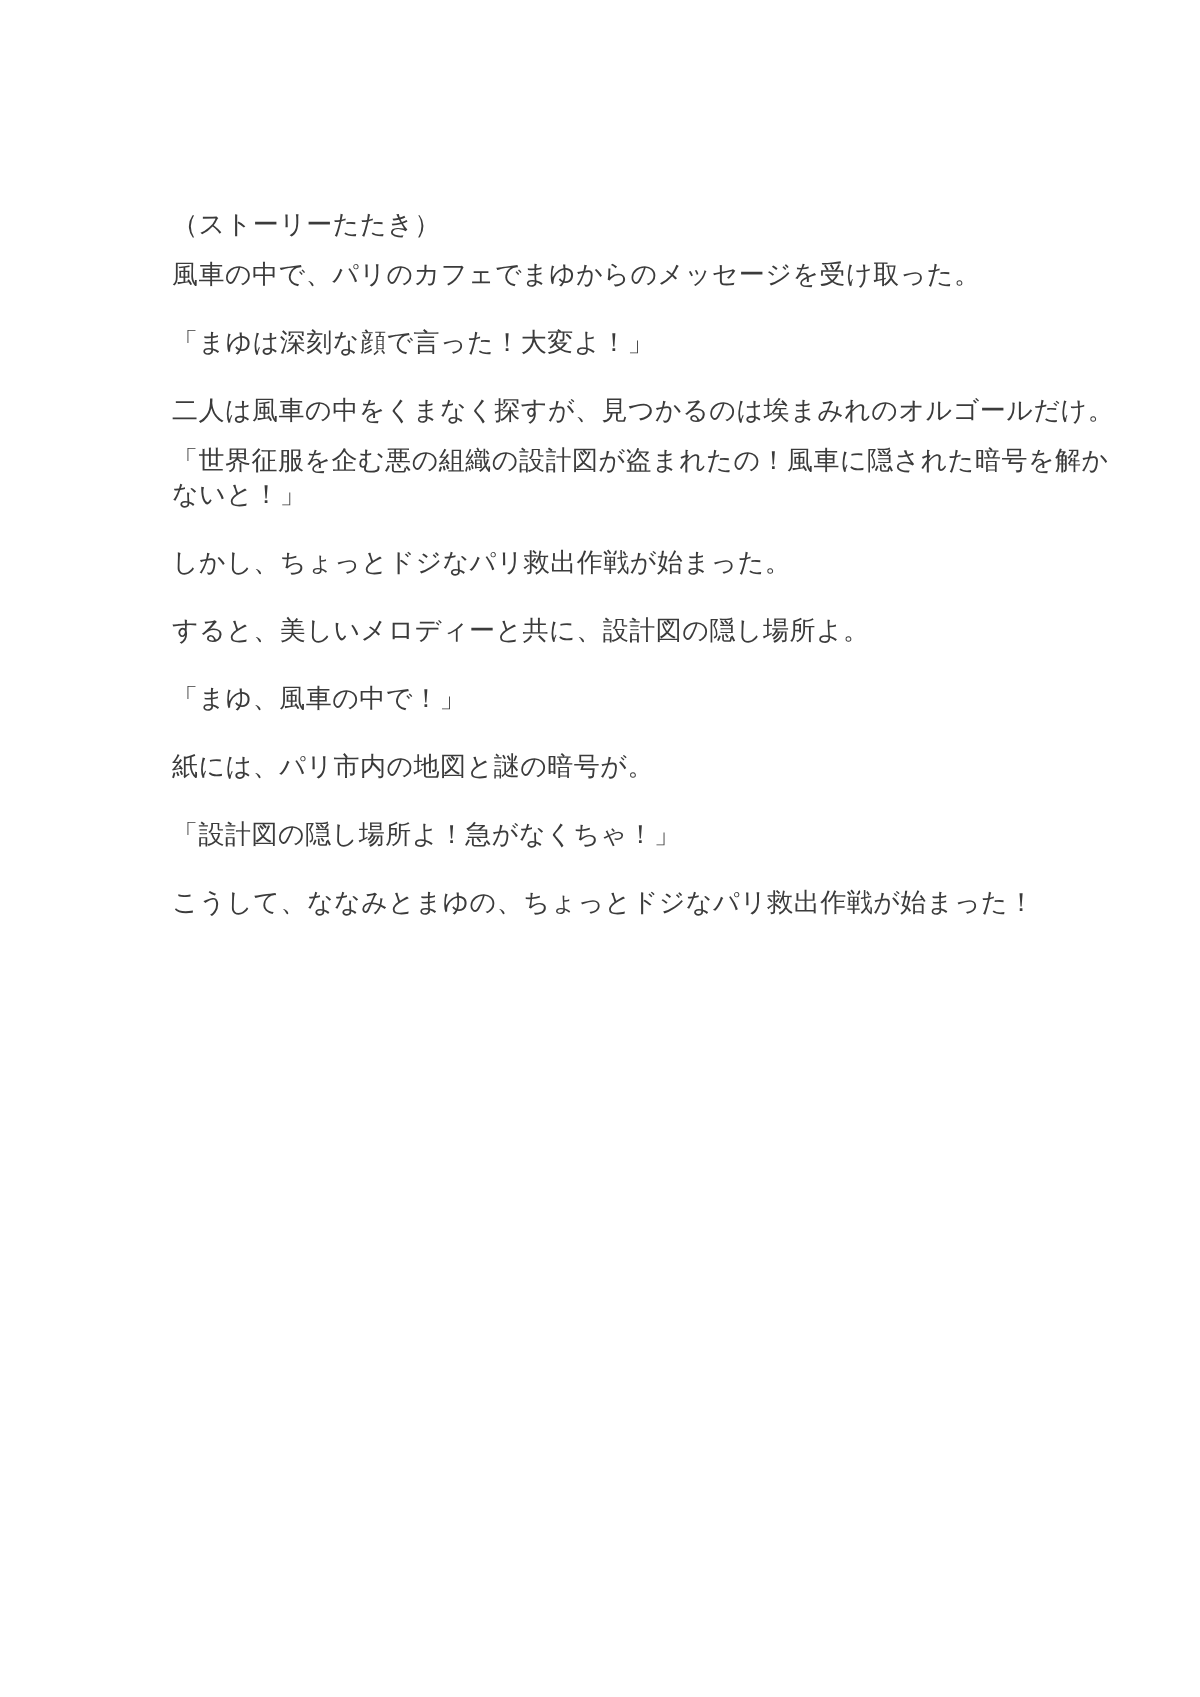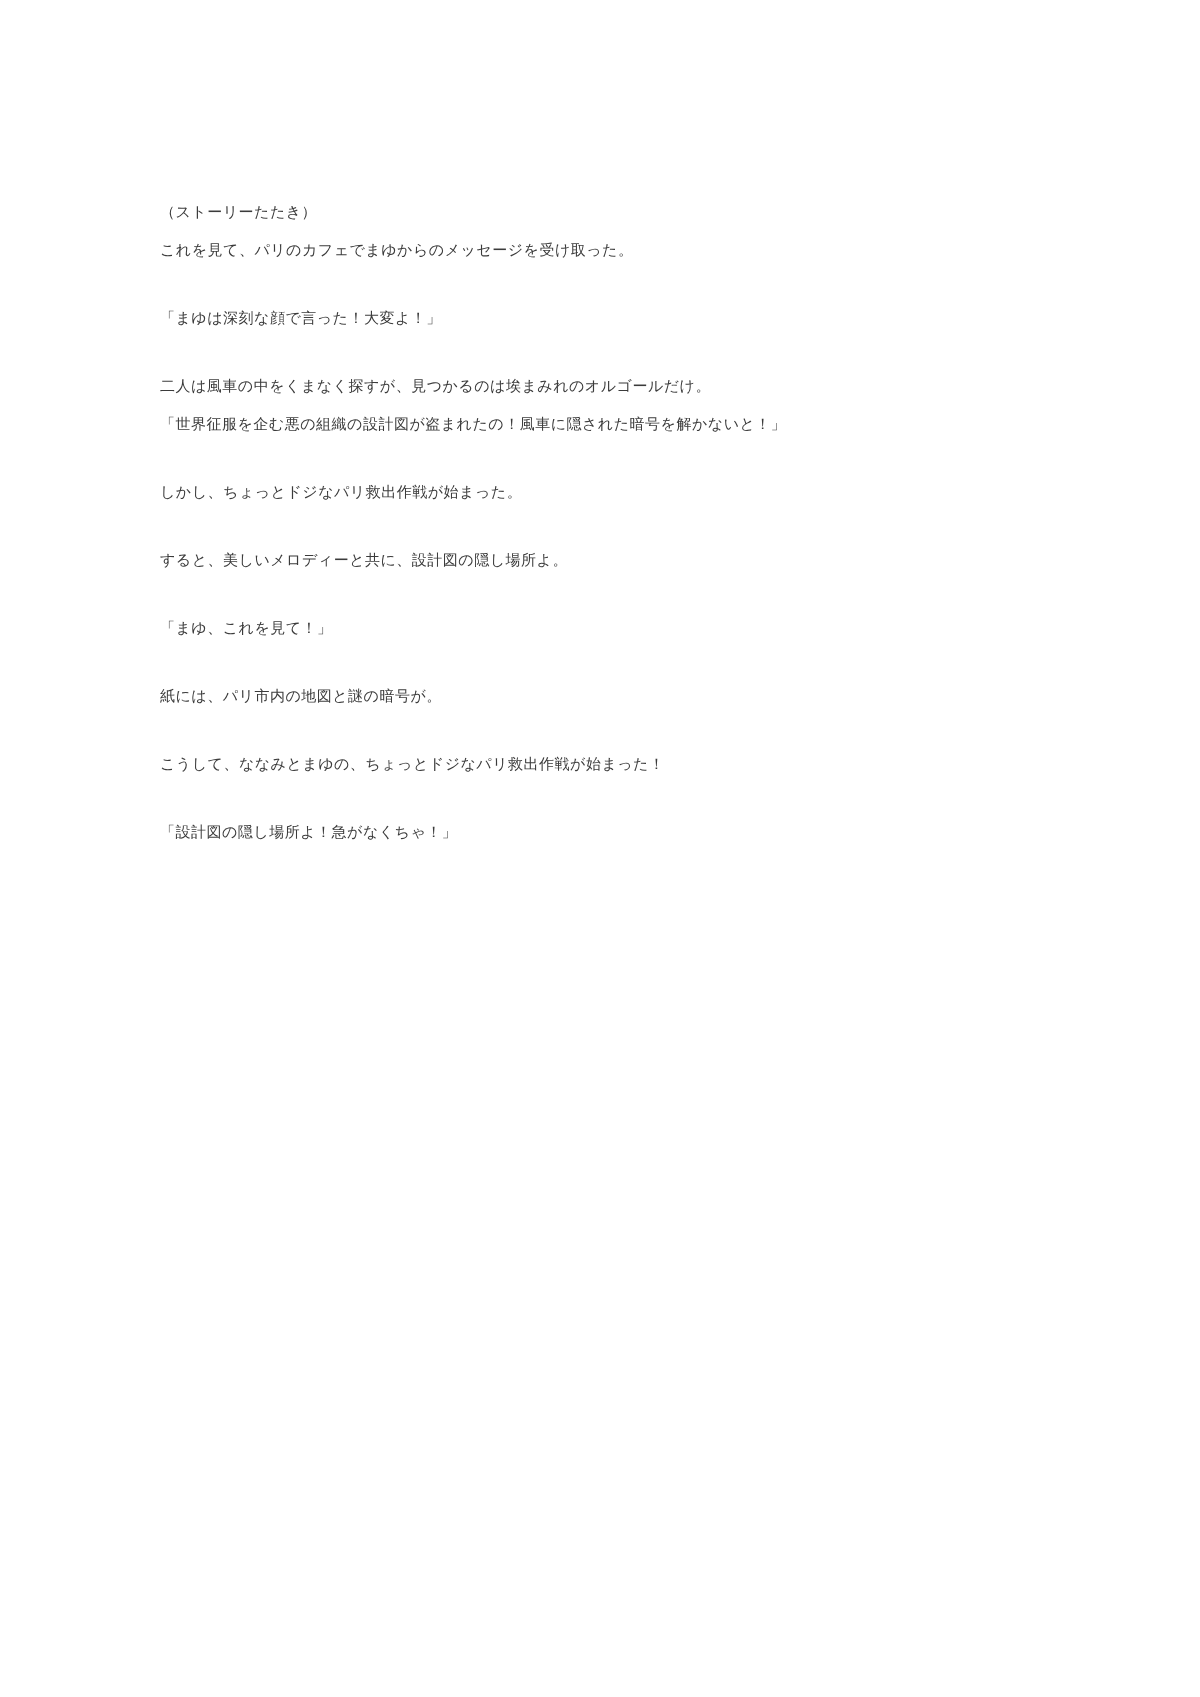--- a/index.html
+++ b/index.html
@@ -20,41 +20,41 @@
     background: #ffffff;
   }
   .text-block {
     position: absolute;
     top: 191px;
     left: 156px;
     right: 60px;
     color: #3b3b3b;
   }
   .line {
-    margin: 4px;
-    font-size: 15px;
+    margin: 16px;
+    font-size: 26px;
     line-height: 34px;
     letter-spacing: 0.5px;
     white-space: pre-wrap;
   }
   
   .gap {
     margin-top: 34px;
   }
 </style>
 </head>
 <body>
 
 <div class="page">
   <div class="text-block">
     <p class="line">（ストーリーたたき）</p>
-    <p class="line">これを見て、パリのカフェでまゆからのメッセージを受け取った。</p>
+    <p class="line">風車の中で、パリのカフェでまゆからのメッセージを受け取った。</p>
     <p class="line gap">「まゆは深刻な顔で言った！大変よ！」</p>
     <p class="line gap">二人は風車の中をくまなく探すが、見つかるのは埃まみれのオルゴールだけ。</p>
     <p class="line">「世界征服を企む悪の組織の設計図が盗まれたの！風車に隠された暗号を解かないと！」</p>
     <p class="line gap">しかし、ちょっとドジなパリ救出作戦が始まった。</p>
     <p class="line gap">すると、美しいメロディーと共に、設計図の隠し場所よ。</p>
-    <p class="line gap">「まゆ、これを見て！」</p>
+    <p class="line gap">「まゆ、風車の中で！」</p>
     <p class="line gap">紙には、パリ市内の地図と謎の暗号が。</p>
+    <p class="line gap">「設計図の隠し場所よ！急がなくちゃ！」</p>
     <p class="line gap">こうして、ななみとまゆの、ちょっとドジなパリ救出作戦が始まった！</p>
-    <p class="line gap">「設計図の隠し場所よ！急がなくちゃ！」</p>
   </div>
 </div>
 
 </body></html>

